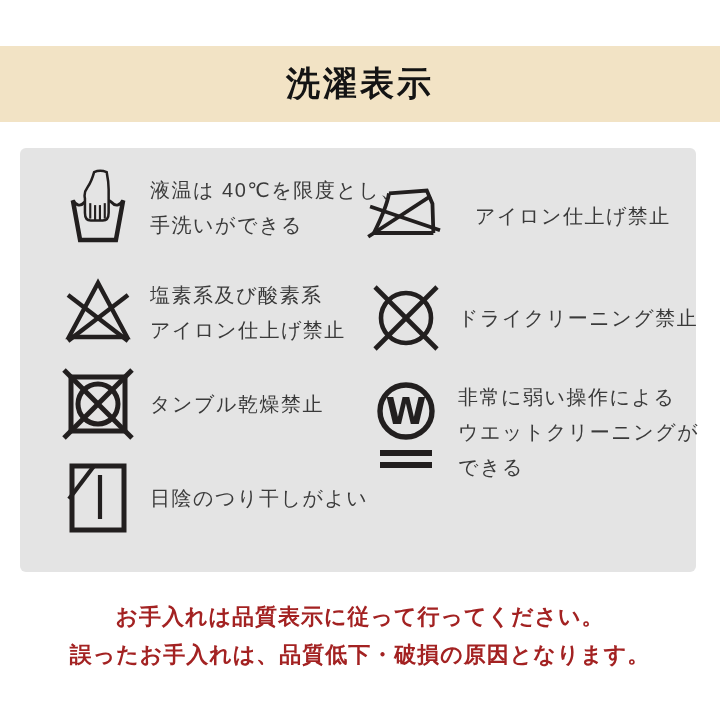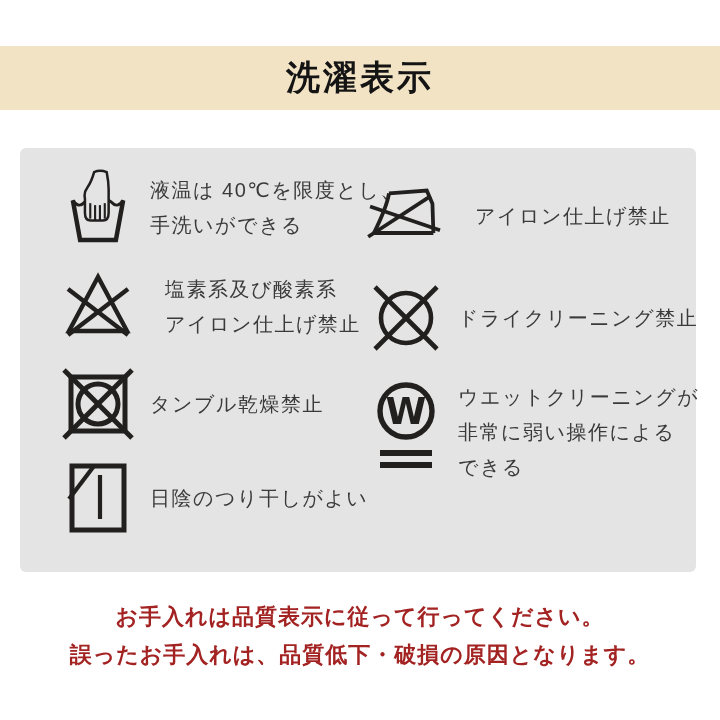--- a/index.html
+++ b/index.html
@@ -8,21 +8,21 @@
     width: 720px;
     height: 720px;
     background: #ffffff;
     overflow: hidden;
     font-family: "Liberation Sans", "DejaVu Sans", sans-serif;
   }
 
   
   .banner {
     position: absolute;
-    top: 46px; left: 0; right: 0; height: 64px;
+    top: 46px; left: 0; right: 0; height: 76px;
     background: #f2e3c5;
     display: flex; align-items: center; justify-content: center;
   }
   .banner .title {
     font-size: 34px;
     font-weight: bold;
     color: #141414;
     letter-spacing: 3px;
   }
 
@@ -52,21 +52,21 @@
     margin-left: 10px;
     font-size: 20px;
     line-height: 35px;
     letter-spacing: 1.5px;
     color: #3a3a3a;
     white-space: nowrap;
   }
   .col-l { left: 56px; }
   .col-r { left: 364px; }
   .i1 { top: 164px; min-height: 88px; }
-  .i2 { top: 262px; min-height: 90px; gap: 15px; }
+  .i2 { top: 268px; min-height: 90px; }
   .i3 { top: 360px; min-height: 88px; }
   .i4 { top: 456px; min-height: 84px; }
   .i5 { top: 176px; min-height: 80px; gap: 17px; }
   .i6 { top: 276px; min-height: 84px; }
   .i7 { top: 376px; min-height: 112px; }
 
   svg .st {
     fill: none;
     stroke: #221f1f;
     stroke-linecap: butt;
@@ -187,22 +187,22 @@
   <div class="item col-r i7">
     <div class="icon-box">
       <svg width="64" height="102" viewBox="0 0 64 102">
         <circle class="st" stroke-width="5.4" cx="32" cy="30" r="26"></circle>
         <text x="32" y="43" text-anchor="middle" font-family="DejaVu Sans, sans-serif" font-size="37" font-weight="bold" fill="#221f1f">W</text>
         <rect x="6" y="69" width="52" height="6" fill="#221f1f"></rect>
         <rect x="6" y="81" width="52" height="6" fill="#221f1f"></rect>
       </svg>
     </div>
     <div class="txt">
+      <div>非常に弱い操作による</div>
       <div>ウエットクリーニングが</div>
-      <div>非常に弱い操作による</div>
       <div>できる</div>
     </div>
   </div>
 
   <div class="footer">
     <div class="fline">お手入れは品質表示に従って行ってください。</div>
     <div class="fline">誤ったお手入れは、品質低下・破損の原因となります。</div>
   </div>
 
 </div>

